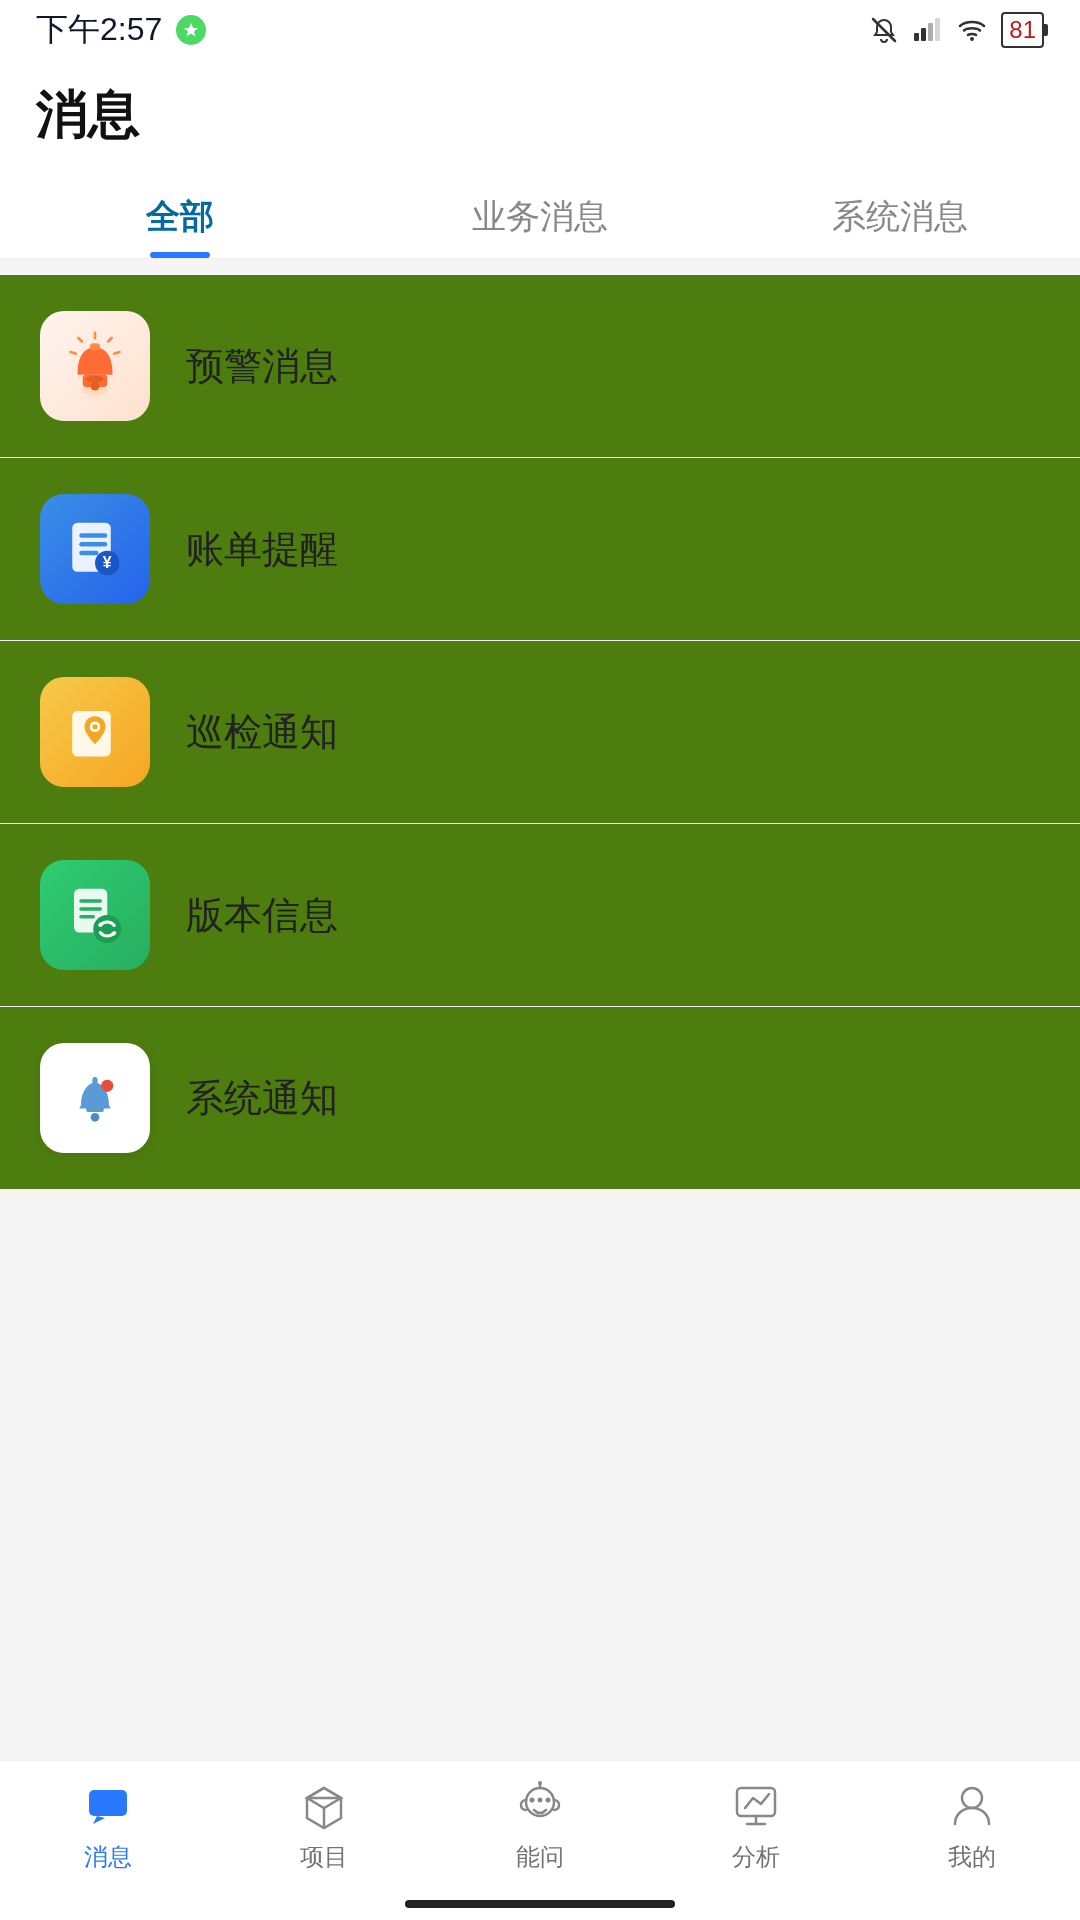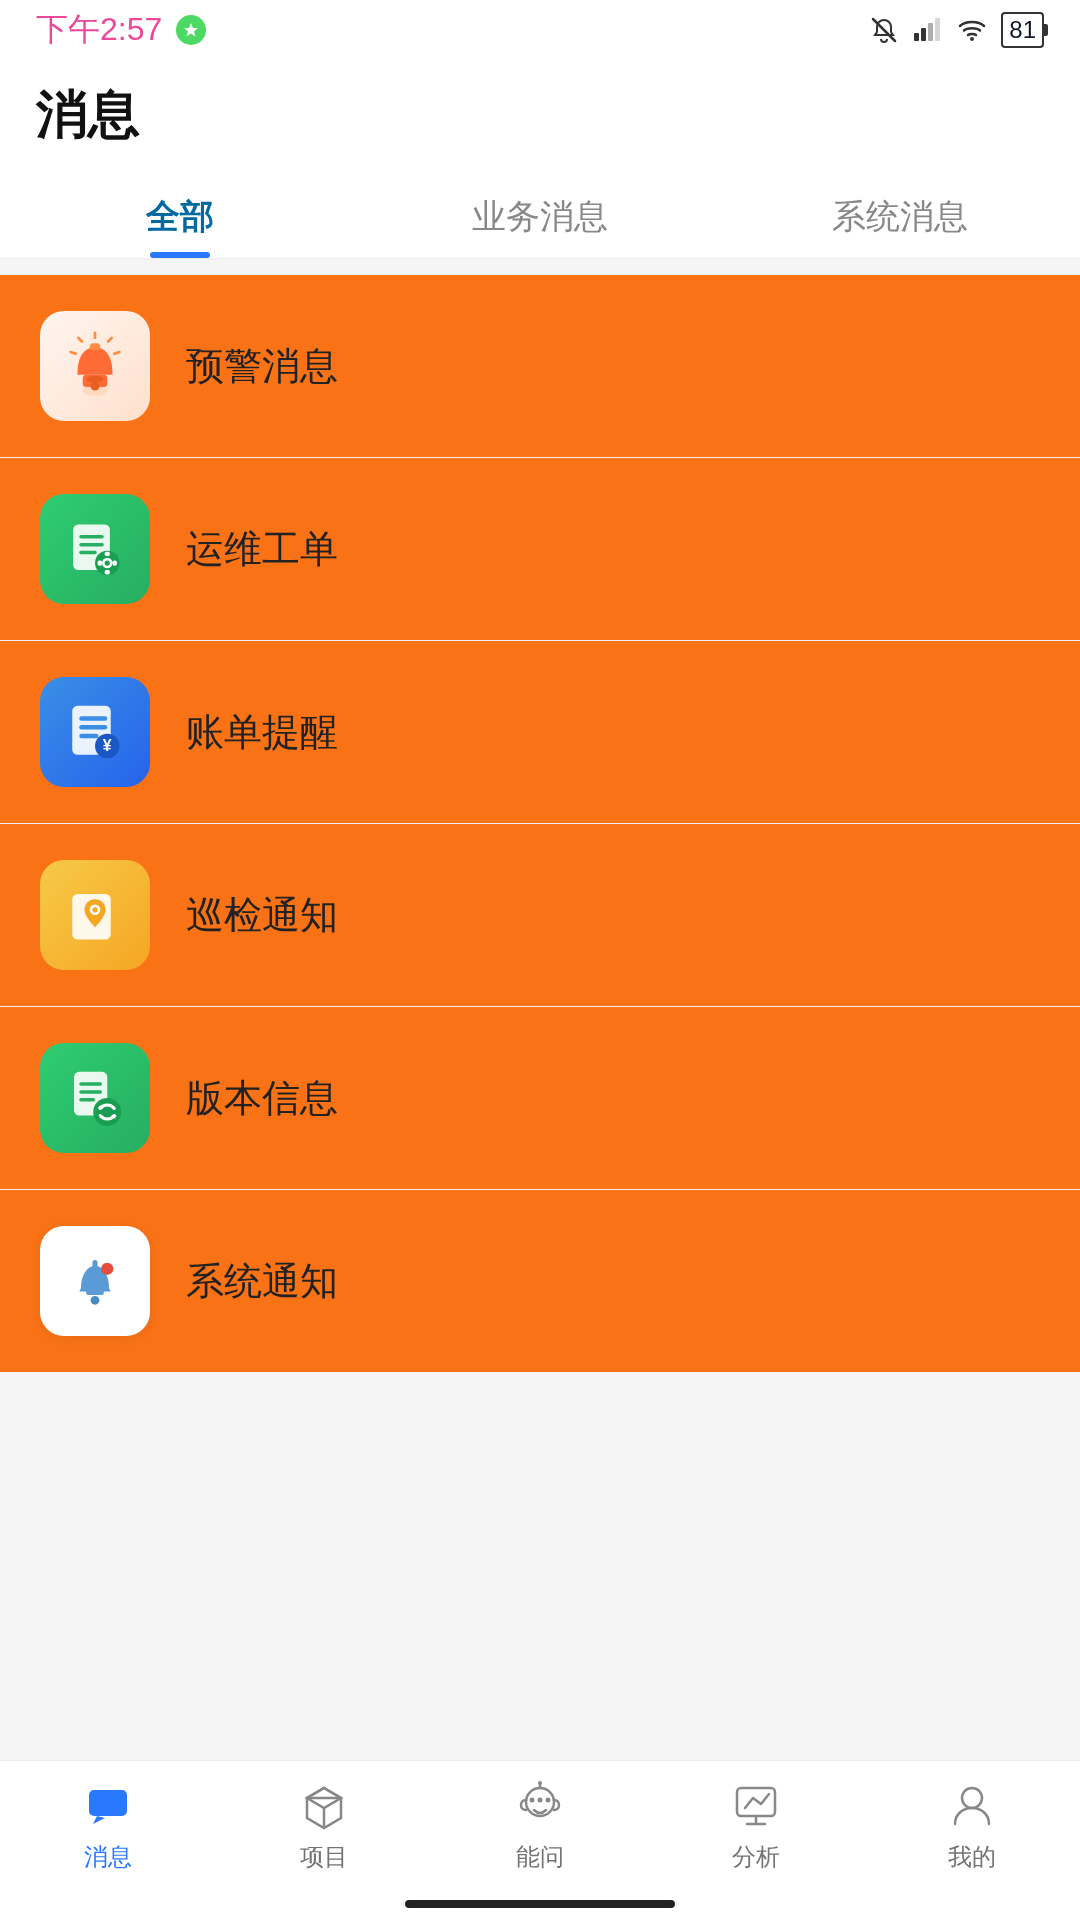--- a/index.html
+++ b/index.html
@@ -19,32 +19,32 @@
       height: 60px;
       background: #fff;
       display: flex;
       align-items: center;
       justify-content: space-between;
       padding: 0 36px;
     }
     .status-time {
       font-size: 32px;
       font-weight: 500;
-      color: #ec4899;
+      color: #0f172a;
     }
     .status-icons {
       display: flex;
       align-items: center;
       gap: 14px;
     }
     .battery-box {
       display: flex;
       align-items: center;
       font-size: 26px;
-      color: #0f172a;
+      color: #b91c1c;
       border: 2px solid #333;
       border-radius: 4px;
       padding: 2px 6px;
       position: relative;
     }
     .battery-box::after {
       content: '';
       position: absolute;
       right: -6px;
       top: 50%;
@@ -102,21 +102,21 @@
       left: 50%;
       transform: translateX(-50%);
       width: 60px;
       height: 6px;
       background: #2979ff;
       border-radius: 3px;
     }
 
     
     .list-container {
-      background: #f97316;
+      background: #4d7c0f;
       margin-top: 16px;
     }
     .list-item {
       display: flex;
       align-items: center;
       padding: 36px 40px;
       border-bottom: 1px solid #f0f0f0;
       cursor: pointer;
     }
     .list-item:last-child {
@@ -310,41 +310,20 @@
         <line x1="18" y1="26" x2="12" y2="24" stroke="#ff8c42" stroke-width="3" stroke-linecap="round"></line>
 
         <ellipse cx="40" cy="55" rx="10" ry="4" fill="#e85d20"></ellipse>
 
         <circle cx="40" cy="63" r="5" fill="#e85d20"></circle>
       </svg>
     </div>
     <span class="list-label">预警消息</span>
   </div>
 
-  <div class="list-item">
-    <div class="icon-wrapper icon-work-order">
-      <svg viewBox="0 0 80 80" fill="none" xmlns="http://www.w3.org/2000/svg">
-
-        <rect x="15" y="12" width="42" height="52" rx="6" fill="white" opacity="0.9"></rect>
-        <rect x="22" y="24" width="28" height="4" rx="2" fill="#27ae60"></rect>
-        <rect x="22" y="33" width="28" height="4" rx="2" fill="#27ae60"></rect>
-        <rect x="22" y="42" width="20" height="4" rx="2" fill="#27ae60"></rect>
-
-        <circle cx="54" cy="56" r="14" fill="#1a9e52"></circle>
-        <circle cx="54" cy="56" r="6" fill="white"></circle>
-        <circle cx="54" cy="56" r="3" fill="#1a9e52"></circle>
-
-        <rect x="51" y="43" width="6" height="5" rx="2" fill="white"></rect>
-        <rect x="51" y="64" width="6" height="5" rx="2" fill="white"></rect>
-        <rect x="43" y="53" width="5" height="6" rx="2" fill="white"></rect>
-        <rect x="60" y="53" width="5" height="6" rx="2" fill="white"></rect>
-      </svg>
-    </div>
-    <span class="list-label">运维工单</span>
-  </div>
 
   <div class="list-item">
     <div class="icon-wrapper icon-bill">
       <svg viewBox="0 0 80 80" fill="none" xmlns="http://www.w3.org/2000/svg">
 
         <rect x="14" y="10" width="44" height="56" rx="6" fill="white" opacity="0.9"></rect>
         <rect x="22" y="22" width="32" height="5" rx="2.5" fill="#3a8ee6"></rect>
         <rect x="22" y="32" width="32" height="5" rx="2.5" fill="#3a8ee6"></rect>
         <rect x="22" y="42" width="22" height="5" rx="2.5" fill="#3a8ee6"></rect>
 

